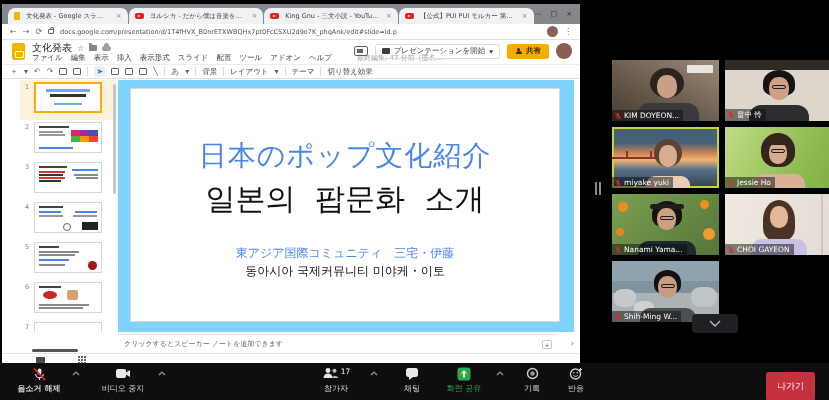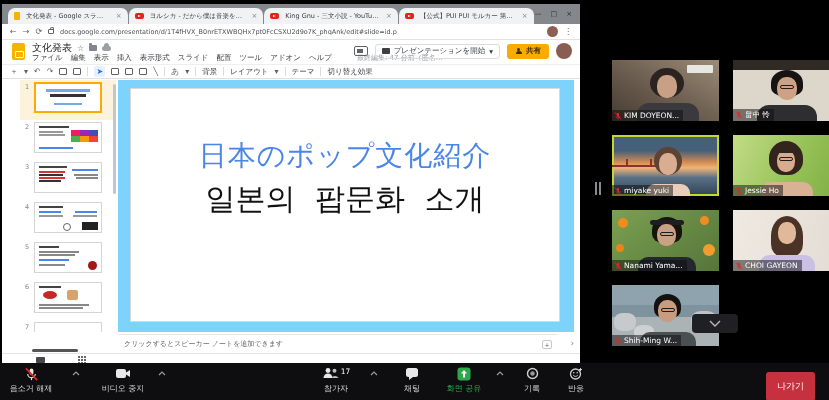--- a/index.html
+++ b/index.html
@@ -102,21 +102,21 @@
       radial-gradient(circle 1px at 4px 7px,#666 99%,transparent),
       radial-gradient(circle 1px at 7px 7px,#666 99%,transparent); }
   #hscroll { position:absolute; left:30px; top:345px; width:46px; height:3px; background:#555; border-radius:2px; }
 
   
   #divider { position:absolute; left:595px; top:182px; display:flex; gap:2px; }
   #divider span { width:2px; height:13px; background:#8a8a90; }
 
   
   #grid { position:absolute; left:612px; top:60px; width:217px; display:grid;
-    grid-template-columns:107px 108px; grid-auto-rows:61px; gap:14px; }
+    grid-template-columns:107px 108px; grid-auto-rows:61px; gap:6px; }
   .vt { position:relative; overflow:hidden; background:#222; }
   .vt.active { outline:2px solid #c7d534; outline-offset:-2px; }
   .nl { position:absolute; left:0; bottom:0; display:flex; align-items:center; gap:2px;
     background:rgba(12,12,12,.5); padding:1px 4px 1px 2px; font-size:7.5px; color:#fff; white-space:nowrap; max-width:97%; overflow:hidden; }
   .hair,.face,.bodyp,.prop { position:absolute; }
   .glasses { position:absolute; width:14px; height:4px; border:1px solid #1c1c1c; border-radius:2px; }
 
   
   #zbar { position:absolute; left:0; top:363px; width:829px; height:37px; background:#0e0e10; }
   .zi { position:absolute; top:4px; display:flex; flex-direction:column; align-items:center; gap:2px;
@@ -308,20 +308,24 @@
     </div>
     <div id="thumb-scroll"></div>
   </div>
 
   <div id="canvas">
     <div id="slide">
       <div id="slide-title">
         <div class="ja">日本のポップ文化紹介</div>
         <div class="ko">일본의 팝문화 소개</div>
       </div>
+      <div id="slide-sub">
+        <div class="ja">東アジア国際コミュニティ　三宅・伊藤</div>
+        <div class="ko">동아시아 국제커뮤니티 미야케・이토</div>
+      </div>
     </div>
   </div>
 
   <div id="notes">
     <span>クリックするとスピーカー ノートを追加できます</span>
     <span id="notes-btn">+</span>
   </div>
   <span id="notes-arrow">›</span>
   <div id="hscroll"></div>
 
@@ -463,21 +467,21 @@
   </div>
 </div>
 
 <div id="chev-btn">
   <svg width="12" height="7" viewBox="0 0 12 7">
     <path d="M1 1 L6 6 L11 1" stroke="#b8b8c0" stroke-width="1.4" fill="none"></path>
     </svg>
 </div>
 
 <div id="zbar">
-  <div class="zi" style="left:0;width:62px;">
+  <div class="zi" style="left:8px;width:62px;font-weight:bold;">
     <span class="irow">
         <svg width="15" height="15" viewBox="0 0 16 16">
       <rect x="6" y="1.5" width="4" height="7" rx="2" fill="#e8e8e8"></rect>
       <path d="M4 7.5a4 4 0 0 0 8 0" stroke="#e8e8e8" fill="none" stroke-width="1.2"></path>
       <line x1="8" y1="11.5" x2="8" y2="14" stroke="#e8e8e8" stroke-width="1.2"></line>
       <line x1="2" y1="1.5" x2="14" y2="14" stroke="#e02828" stroke-width="1.8"></line>
         </svg>
       </span>
     <span class="lbl">음소거 해제</span>
   </div>

